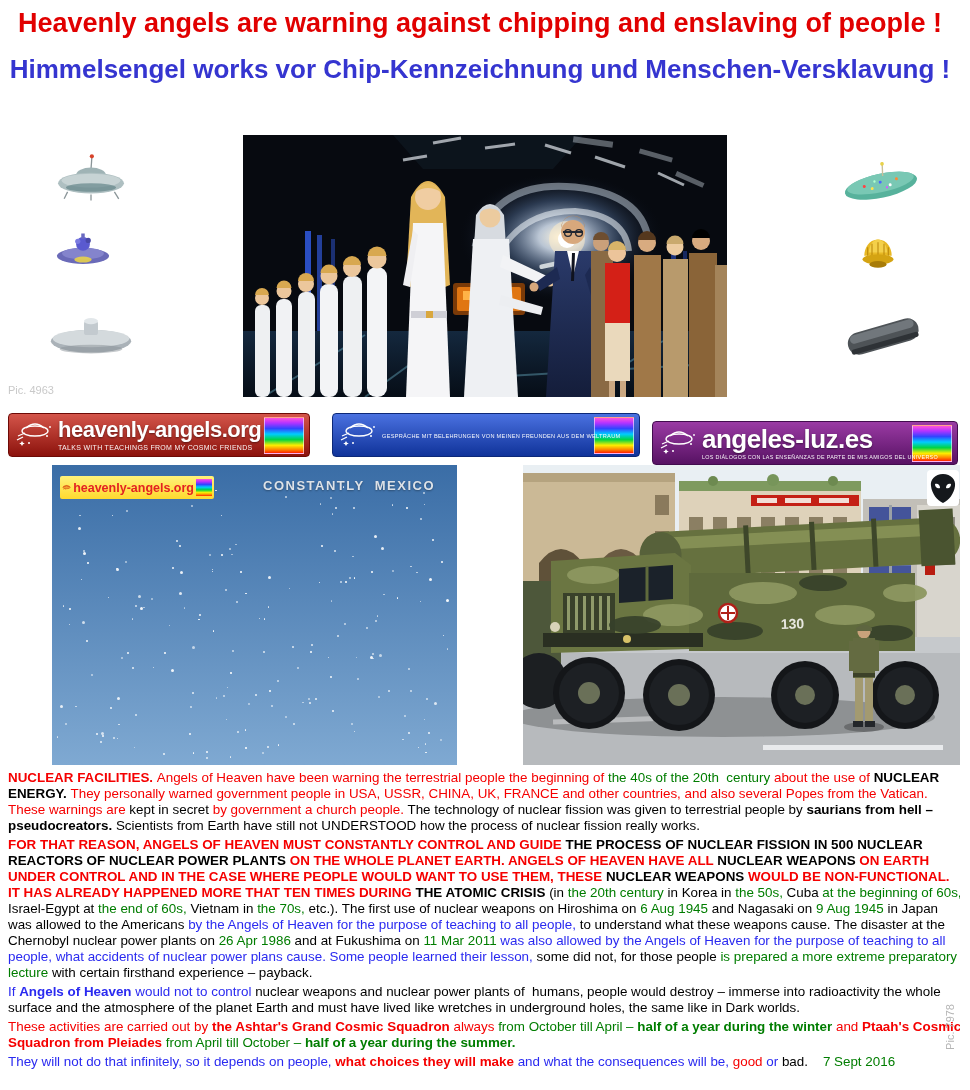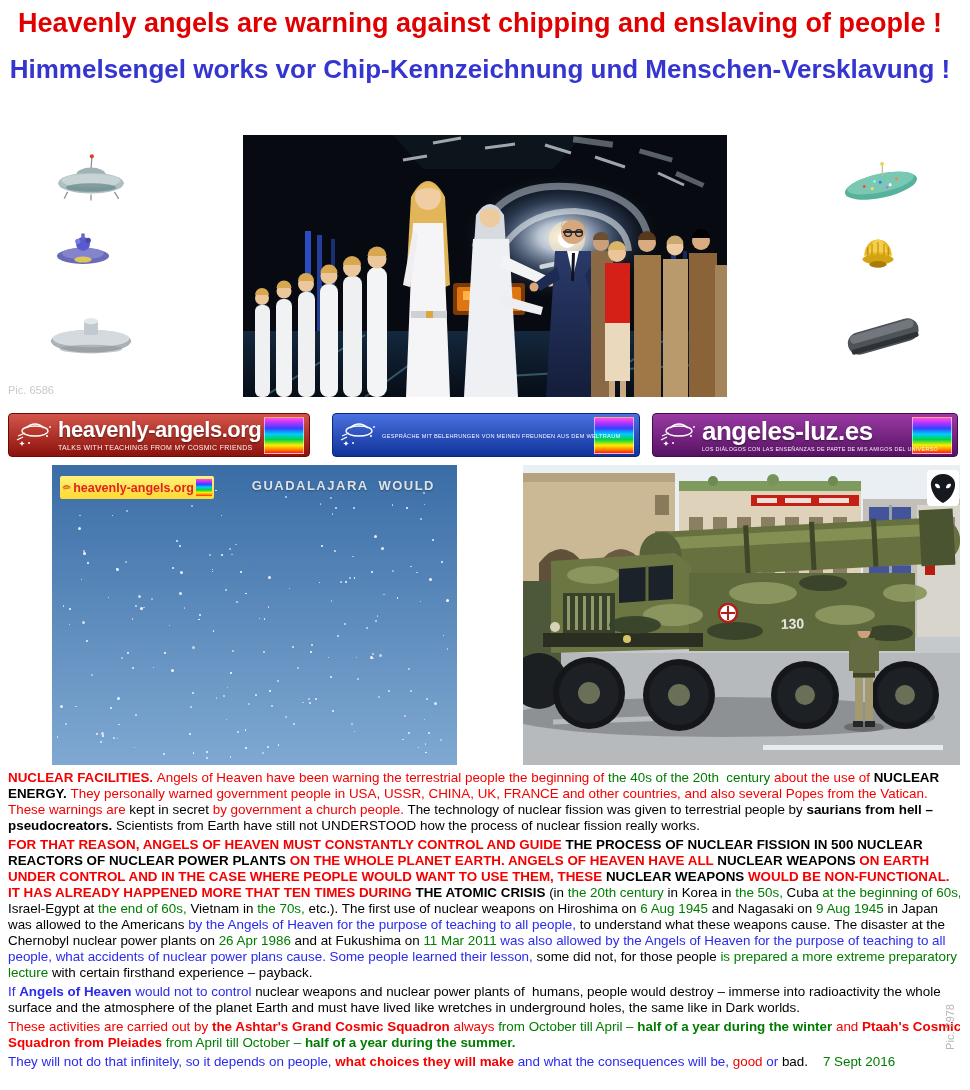--- a/index.html
+++ b/index.html
@@ -277,21 +277,21 @@
         <rect x="420" y="124" width="25" height="138" fill="#b89a6c"></rect>
         <circle cx="458" cy="106" r="9" fill="#d8ab80"></circle>
           <path d="M449 103 a9 9 0 0 1 18 0 z" fill="#4e3димо"></path>
         <rect x="446" y="118" width="28" height="144" fill="#8a6438"></rect>
         <rect x="472" y="130" width="12" height="132" fill="#a4845a"></rect>
       </g>
       <rect width="484" height="262" fill="none"></rect>
     </svg>
   </div>
 
-  <div class="pic-label-left">Pic. 6586</div>
+  <div class="pic-label-left">Pic. 4963</div>
 
   <div class="banner b1" role="link" style="background: linear-gradient(rgb(212, 85, 74) 0%, rgb(140, 18, 12) 100%); border-color: rgb(110, 10, 6);">
     <span class="ufoicon">
       <svg width="40" height="30" viewBox="0 0 40 30">
         <g stroke="#fff" fill="none" stroke-width="1.3">
           <ellipse cx="21" cy="13" rx="13" ry="5"></ellipse>
           <path d="M12 10 Q21 2 30 10"></path>
           <path d="M4 18 L11 15"></path>
             <path d="M3 22 L9 19"></path>
         </g>
@@ -326,21 +326,21 @@
             <circle cx="36" cy="9" r=".9"></circle>
         </g>
       </svg>
     </span>
     <span class="txt">
       <span class="sub">GESPRÄCHE MIT BELEHRUNGEN VON MEINEN FREUNDEN AUS DEM WELTRAUM</span>
     </span>
     <span class="rainbow"></span>
   </div>
 
-  <div class="banner b3" role="link" style="background: linear-gradient(rgb(154, 58, 164) 0%, rgb(87, 18, 99) 100%); border-color: rgb(66, 12, 78);">
+  <div class="banner b3" role="link" style="background: linear-gradient(rgb(154, 58, 164) 0%, rgb(87, 18, 99) 100%); border-color: rgb(66, 12, 78); margin-top: 8px;">
     <span class="ufoicon">
       <svg width="40" height="30" viewBox="0 0 40 30">
         <g stroke="#fff" fill="none" stroke-width="1.3">
           <ellipse cx="21" cy="13" rx="13" ry="5"></ellipse>
           <path d="M12 10 Q21 2 30 10"></path>
           <path d="M4 18 L11 15"></path>
             <path d="M3 22 L9 19"></path>
         </g>
         <g fill="#fff">
           <path d="M8 23 l1 1.8 1.8 .7 -1.8 .7 -1 1.8 -1 -1.8 -1.8 -.7 1.8 -.7 z"></path>
@@ -543,21 +543,21 @@
     <div class="mini-banner">
       <svg width="20" height="15" viewBox="0 0 20 15">
         <ellipse cx="10" cy="7" rx="8" ry="3.2" fill="#f0a030" stroke="#cc2200" stroke-width="1"></ellipse>
         <path d="M5 5 Q10 1 15 5" fill="none" stroke="#cc2200" stroke-width="1"></path>
         <circle cx="4" cy="11" r=".8" fill="#cc2200"></circle>
           <circle cx="8" cy="12.5" r=".7" fill="#cc2200"></circle>
       </svg>
       <span class="mtxt">heavenly-angels.org</span>
       <span class="mini-rainbow"></span>
     </div>
-    <div class="caption">GUADALAJARA  WOULD</div>
+    <div class="caption">CONSTANTLY  MEXICO</div>
   </div>
 
   <div class="photo-right">
     <svg viewBox="0 0 442 300" preserveAspectRatio="none">
       <rect width="442" height="172" fill="#e9eff3"></rect>
       <g>
         <rect x="0" y="8" width="152" height="165" fill="#cbb996"></rect>
         <rect x="0" y="8" width="152" height="9" fill="#b5a37f"></rect>
         <path d="M16 172 L16 98 Q38 70 60 98 L60 172 Z" fill="#5f5139"></path>
         <path d="M76 172 L76 98 Q98 70 120 98 L120 172 Z" fill="#6a5a42"></path>

